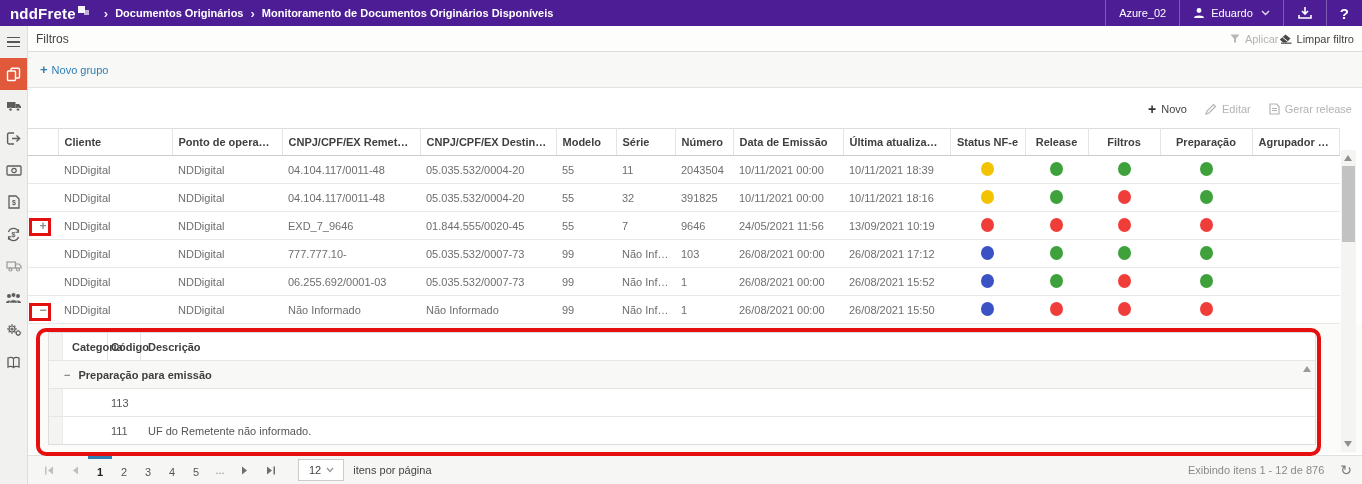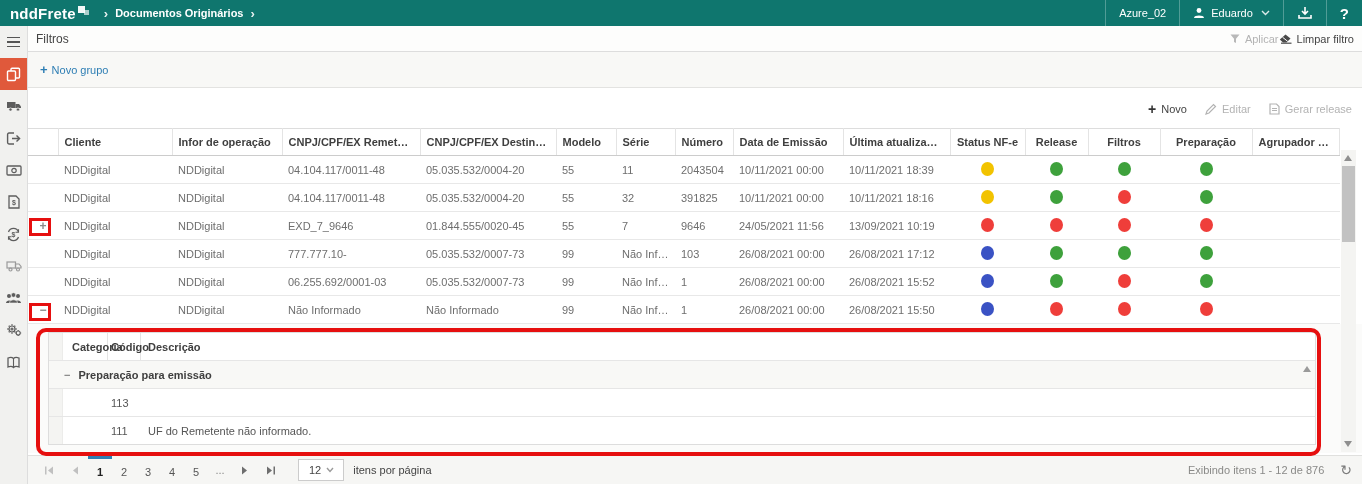--- a/index.html
+++ b/index.html
@@ -1,20 +1,20 @@
 <!DOCTYPE html>
 <html><head>
 <meta charset="utf-8">
 <style>
   * { margin:0; padding:0; box-sizing:border-box; }
   body { font-family:"Liberation Sans", sans-serif; background:#fff; }
   .screen { position:relative; width:1362px; height:484px; overflow:hidden; background:#fff; font-size:11px; color:#555; }
 
   
-  .topbar { height:26px; background:#0f766e; display:flex; align-items:center; color:#fff; }
+  .topbar { height:26px; background:#4c1d95; display:flex; align-items:center; color:#fff; }
   .logo-wrap { display:flex; align-items:flex-start; padding:0 14px 0 10px; }
   .logo-text { font-size:15px; font-weight:bold; letter-spacing:.2px; }
   .logo-mark { position:relative; width:12px; height:12px; margin-left:2px; margin-top:1px; }
   .logo-mark i { position:absolute; background:#fff; }
   .logo-mark i.b1 { width:7px; height:7px; left:0; top:0; opacity:.95; }
   .logo-mark i.b2 { width:5px; height:5px; left:6px; top:4px; opacity:.65; }
   .crumbs { display:flex; align-items:center; gap:7px; font-weight:bold; font-size:11px; }
   .crumb-sep { font-size:13px; font-weight:bold; opacity:.9; }
   .topbar-right { margin-left:auto; display:flex; align-items:stretch; height:100%; }
   .tb-seg { display:flex; align-items:center; padding:0 13px; border-left:1px solid rgba(255,255,255,.28); gap:6px; }
@@ -110,20 +110,21 @@
       <span class="logo-text">nddFrete</span>
       <span class="logo-mark">
           <i class="b1"></i>
           <i class="b2"></i>
         </span>
     </div>
     <div class="crumbs">
       <span class="crumb-sep">›</span>
       <span>Documentos Originários</span>
       <span class="crumb-sep">›</span>
+      <span>Monitoramento de Documentos Originários Disponíveis</span>
     </div>
     <div class="topbar-right">
       <div class="tb-seg">
         <span>Azure_02</span>
       </div>
       <div class="tb-seg">
         <svg width="12" height="12" viewBox="0 0 12 12">
             <circle cx="6" cy="3.5" r="2.4" fill="#fff"></circle>
             <path d="M1 11 C1 7.8 11 7.8 11 11 Z" fill="#fff"></path>
           </svg>
@@ -302,21 +303,21 @@
             <col style="width:75px">
               <col style="width:63px">
               <col style="width:72px">
               <col style="width:92px">
               <col>
           </colgroup>
           <thead>
             <tr>
               <th></th>
               <th>Cliente</th>
-              <th>Infor de operação</th>
+              <th>Ponto de operação</th>
               <th>CNPJ/CPF/EX Remetente</th>
               <th>CNPJ/CPF/EX Destinatário</th>
               <th>Modelo</th>
               <th>Série</th>
               <th>Número</th>
               <th>Data de Emissão</th>
               <th><span>Última atualização</span><span class="sort-ind">↓</span></th>
               <th class="c">Status NF-e</th>
               <th class="c">Release</th>
               <th class="c">Filtros</th>

